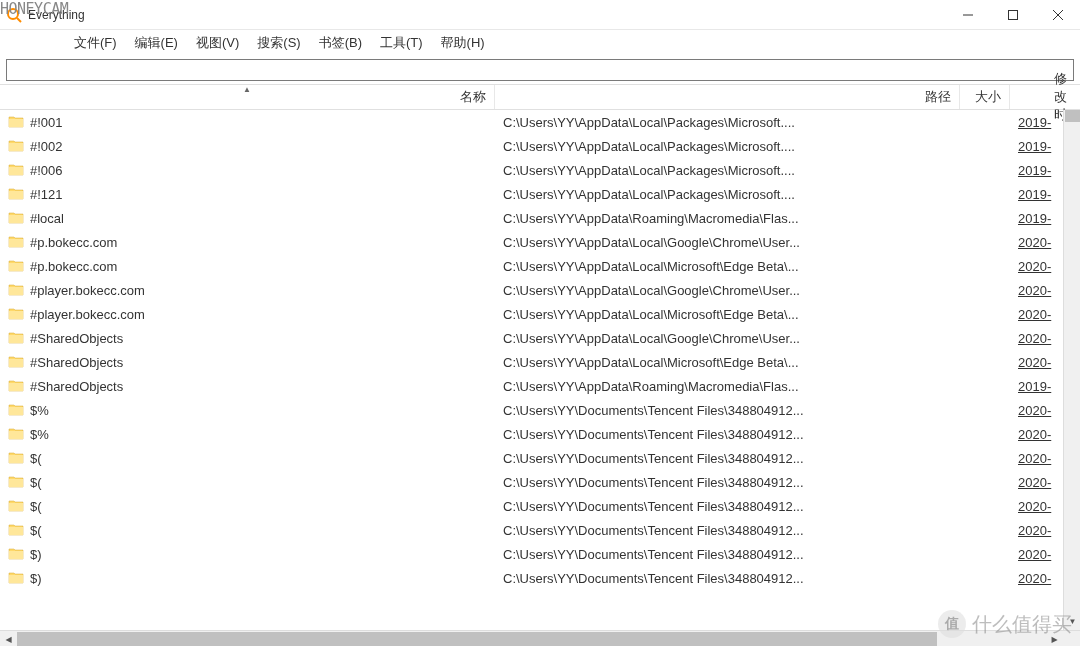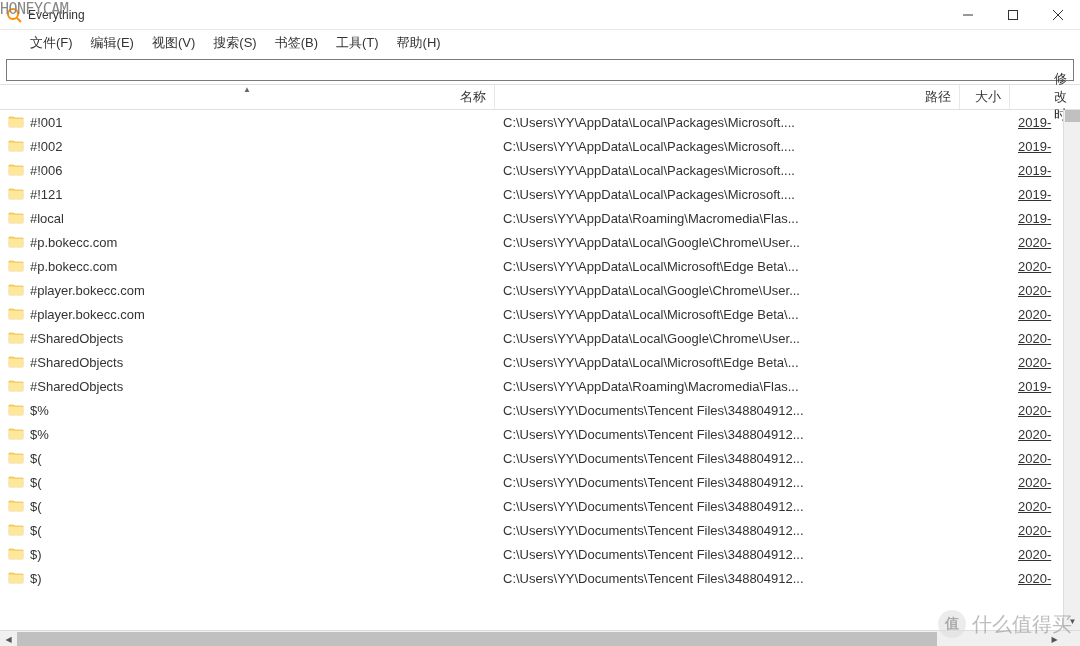--- a/index.html
+++ b/index.html
@@ -52,20 +52,21 @@
       color: #666;
       cursor: pointer;
     }
     .menubar {
       height: 26px;
       display: flex;
       align-items: center;
       padding: 0 22px;
       gap: 2px;
       background: #fff;
+      margin-left: 44px;
     }
     .menu-item {
       padding: 2px 8px;
       cursor: pointer;
       font-size: 13px;
     }
     .search-bar {
       padding: 3px 6px;
     }
     .search-input {

